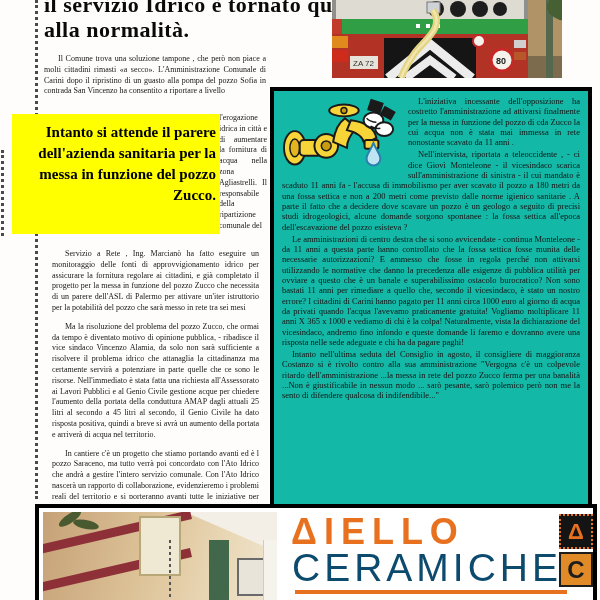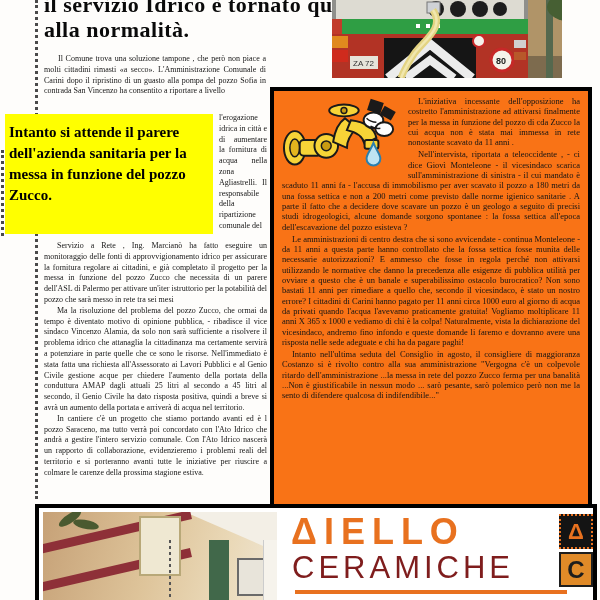--- a/index.html
+++ b/index.html
@@ -17,31 +17,31 @@
   .headline{position:absolute;left:44px;top:-8px;width:322px;
             font-weight:bold;font-size:22px;line-height:25px;color:#0a0a0a;
             letter-spacing:.5px;}
 
   
   .art-block{position:absolute;color:#161616;font-size:8px;line-height:10.8px;
              text-align:justify;}
   .art-intro{left:44px;top:54px;width:222px;height:60px;overflow:hidden;text-indent:14px;}
   .art-beside{left:219px;top:113px;width:48px;height:126px;overflow:hidden;}
   .art-body{left:44px;top:241px;width:223px;height:258px;overflow:hidden;}
-  .art-body p{margin:0;text-indent:13px;}
+  .art-body p{margin:8px;text-indent:13px;}
 
   
-  .highlight-box{position:absolute;left:5px;top:114px;width:208px;height:120px;
+  .highlight-box{position:absolute;left:12px;top:114px;width:208px;height:120px;
                  background:#ffff00;color:#000;
-                 font-weight:bold;font-size:15px;line-height:21px;text-align:left;
+                 font-weight:bold;font-size:15px;line-height:21px;text-align:right;
                  padding:8px 4px 0 4px;box-sizing:border-box;}
 
   
   .opinion-box{position:absolute;left:270px;top:87px;width:322px;height:487px;
-               border:4px solid #000;background:#f97316;box-sizing:border-box;
+               border:4px solid #000;background:#14b8a6;box-sizing:border-box;
                padding:5px 8px;overflow:hidden;}
   .opinion-box p{margin:0 0 2px 0;font-size:8.5px;line-height:10.3px;
                  text-align:justify;color:#141414;text-indent:10px;}
   .faucet{float:left;width:118px;height:80px;margin:2px 8px 2px 0;}
 
   
   .truck-photo{position:absolute;left:332px;top:0;width:230px;height:78px;overflow:hidden;}
 
   
   .ad-box{position:absolute;left:35px;top:504px;width:562px;height:120px;
@@ -62,22 +62,22 @@
            clip-path:polygon(0 0,100% 0,100% 100%);}
   .picture{position:absolute;left:194px;top:46px;width:24px;height:34px;background:#e8e4da;
            border:2px solid #6a6a6a;}
   .cabinet{position:absolute;left:220px;top:28px;width:14px;height:84px;background:#f6f3ec;
            border-left:1px solid #ccc;}
 
   .ad-brand{position:absolute;left:252px;top:2px;width:270px;height:44px;
             font-family:"Liberation Sans",sans-serif;font-weight:bold;font-size:36px;
             line-height:44px;letter-spacing:7px;color:#e8711f;white-space:nowrap;}
   .ad-line2{position:absolute;left:253px;top:44px;width:270px;
-            font-family:"Liberation Sans",sans-serif;font-weight:400;font-size:31px;
-            line-height:32px;letter-spacing:4px;color:#7f1d1d;white-space:nowrap;}
+            font-family:"Liberation Sans",sans-serif;font-weight:400;font-size:39px;
+            line-height:32px;letter-spacing:4px;color:#0c4a6e;white-space:nowrap;}
   .logo-sq{position:absolute;width:34px;height:35px;box-sizing:border-box;
            font-family:"Liberation Sans",sans-serif;font-weight:bold;
            display:flex;align-items:center;justify-content:center;}
   .logo-a{left:520px;top:6px;background:#141414;color:#e8711f;font-size:22px;
           border:2px dotted #e8711f;}
   .logo-c{left:520px;top:44px;background:#e08a28;color:#1d1d1d;font-size:24px;
           border:2px solid #1d1d1d;}
   .ad-rule{position:absolute;left:256px;top:82px;width:272px;height:4px;background:#e8711f;}
   .ad-tagline{position:absolute;left:290px;top:89px;width:260px;height:8px;overflow:hidden;
               font-weight:bold;font-size:15px;color:#1a1a1a;font-style:italic;}

